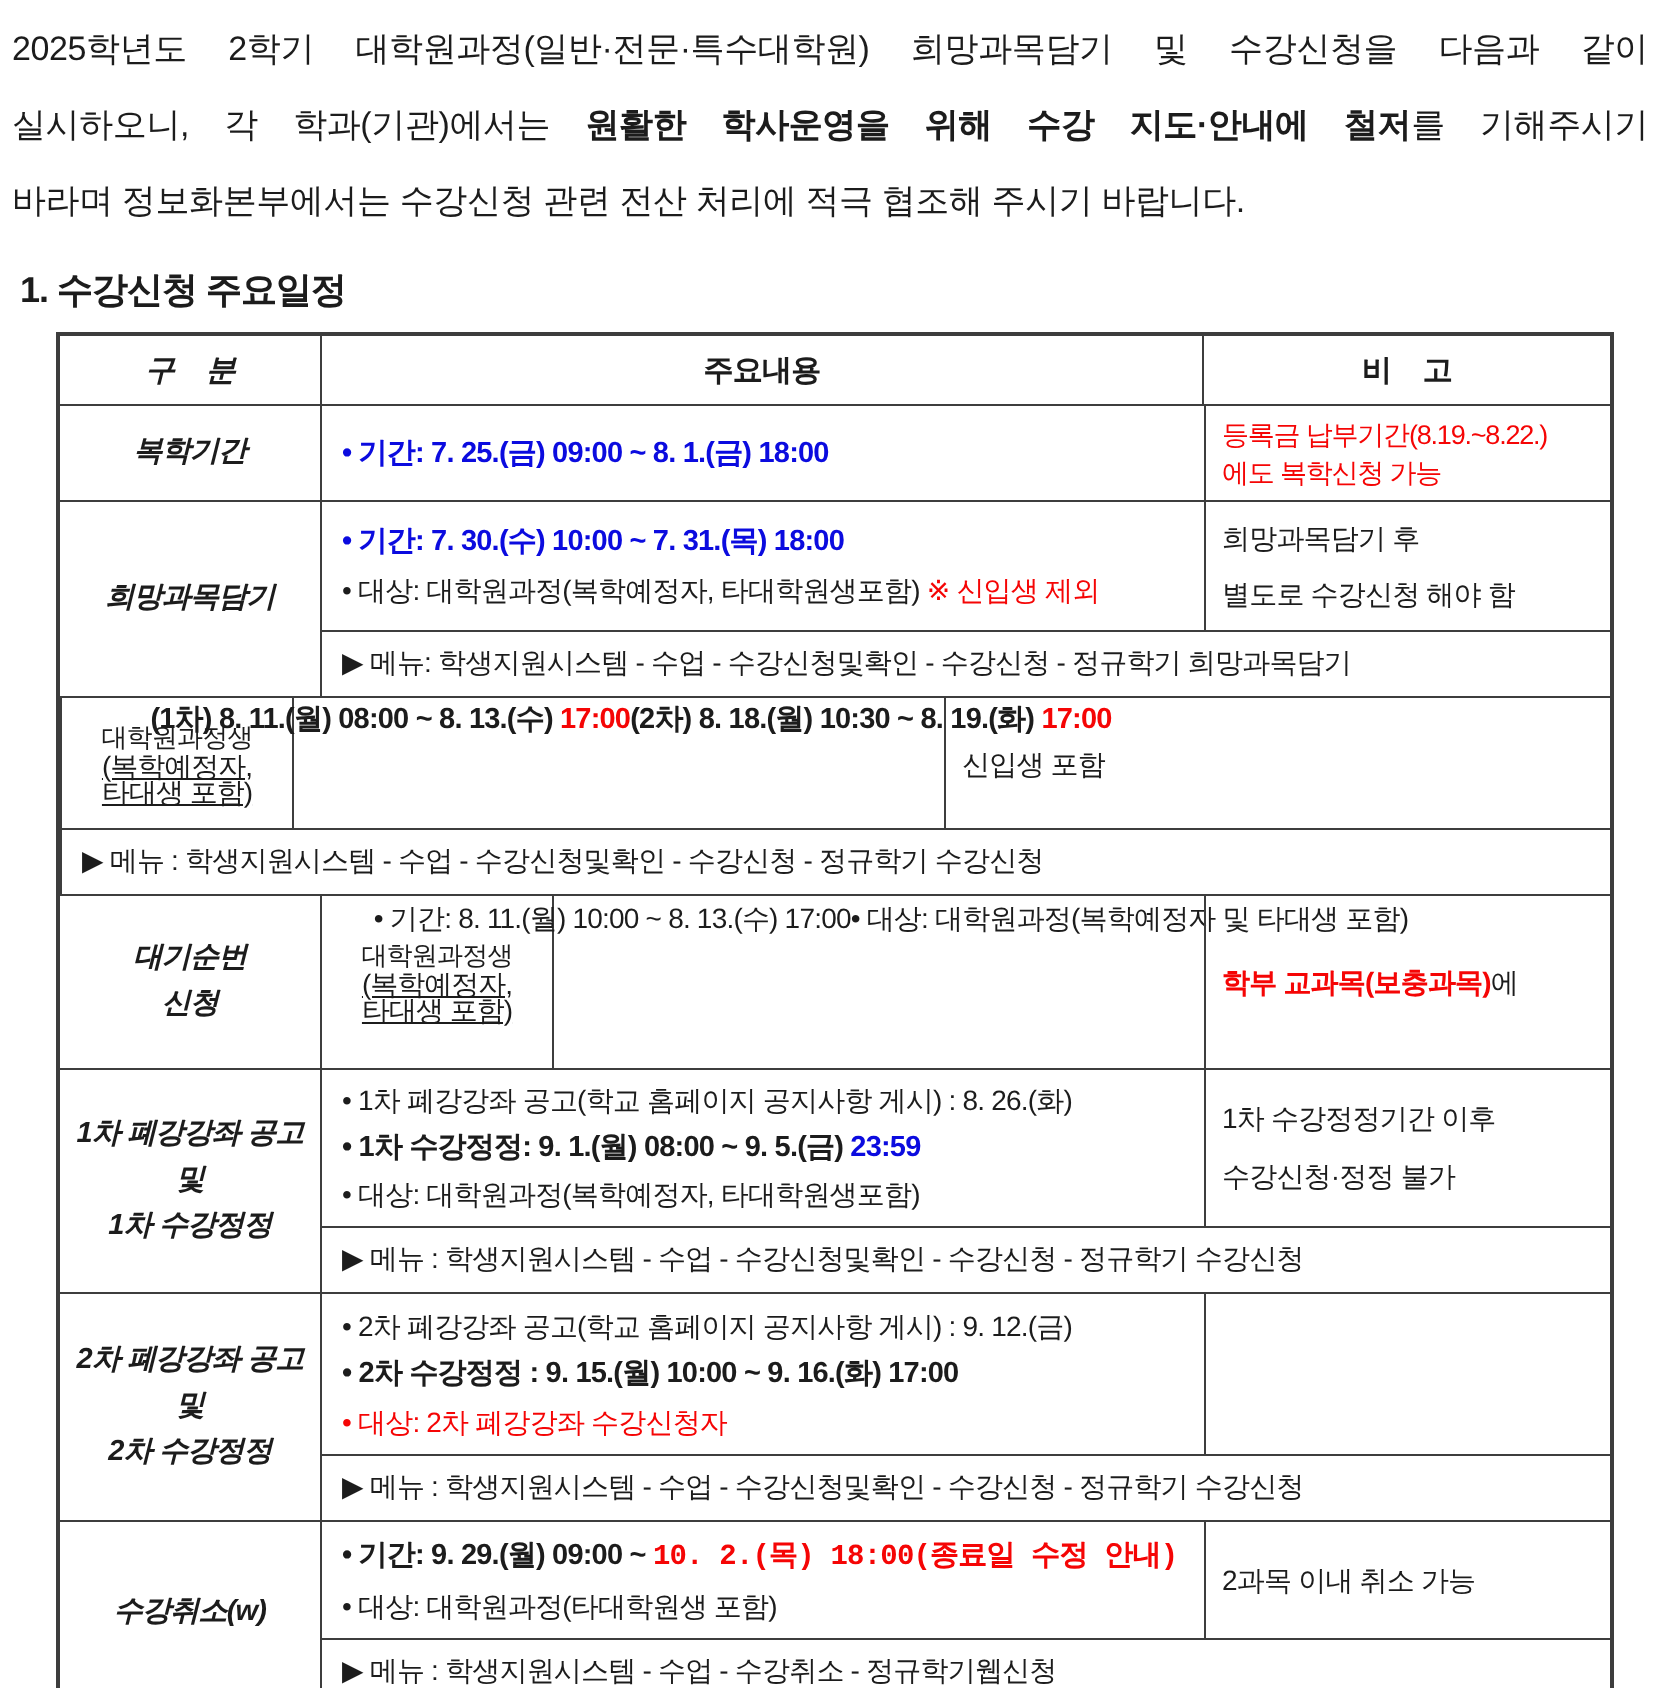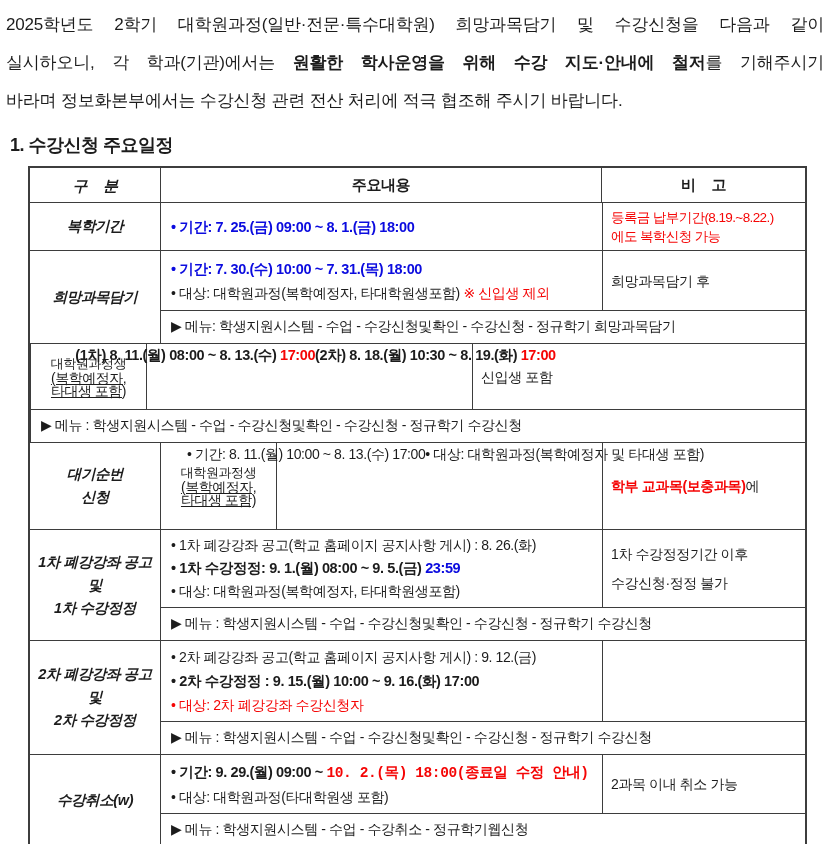--- a/index.html
+++ b/index.html
@@ -111,20 +111,21 @@
     <div class="tr h-r2">
       <div class="cl">희망과목담기</div>
       <div class="crest">
         <div class="crest-top">
           <div class="ccontent">
             <span class="blue-b nowrap">• 기간: 7. 30.(수) 10:00 ~ 7. 31.(목) 18:00</span>
             <span class="nowrap"><span>• 대상: 대학원과정(복학예정자, 타대학원생포함) </span><span class="red">※ 신입생 제외</span></span>
           </div>
           <div class="cnote note-sp">
             <span>희망과목담기 후</span>
+            <span>별도로 수강신청 해야 함</span>
           </div>
         </div>
         <div class="cmenu">
           <span class="menu-text">▶ 메뉴: 학생지원시스템 - 수업 - 수강신청및확인 - 수강신청 - 정규학기 희망과목담기</span>
         </div>
       </div>
     </div>
 
     <div class="tr h-r3">
       <div class="crest">

